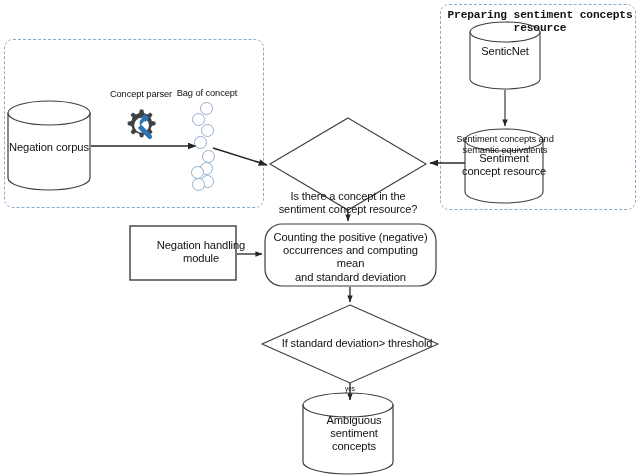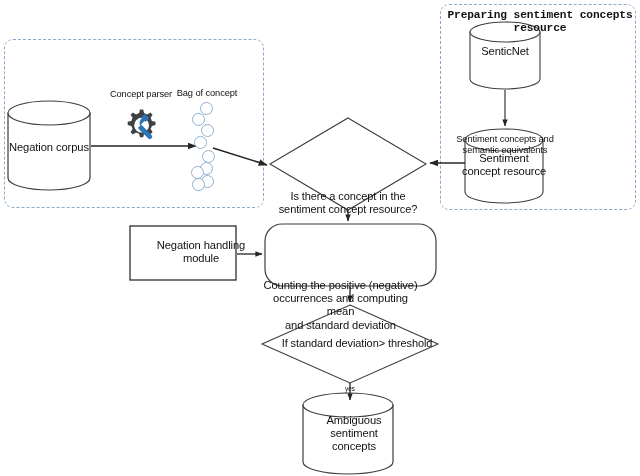--- a/index.html
+++ b/index.html
@@ -165,21 +165,21 @@
 
   <div class="txt nodelabel" style="left:460px; top:152px; width:88px;">Sentiment
 concept resource</div>
 
   <div class="txt diamondlabel" style="left:276px; top:148px; width:144px;margin-top:42px;">Is there a concept in the
 sentiment concept resource?</div>
 
   <div class="txt nodelabel" style="left:134px; top:239px; width:98px;margin-left:18px;">Negation handling
 module</div>
 
-  <div class="txt nodelabel" style="left:259px; top:231px; width:163px;margin-top:48px;">Counting the positive (negative)
+  <div class="txt nodelabel" style="left:269px; top:231px; width:163px;">Counting the positive (negative)
 occurrences and computing mean
 and standard deviation</div>
 
   <div class="txt diamondlabel" style="left:265px; top:337px; width:184px;">If standard deviation&gt; threshold</div>
 
   <div class="txt tinylabel" style="left:334px; top:385px; width:32px;">yes</div>
 
   <div class="txt nodelabel" style="left:304px; top:414px; width:100px;">Ambiguous
 sentiment
 concepts</div>

